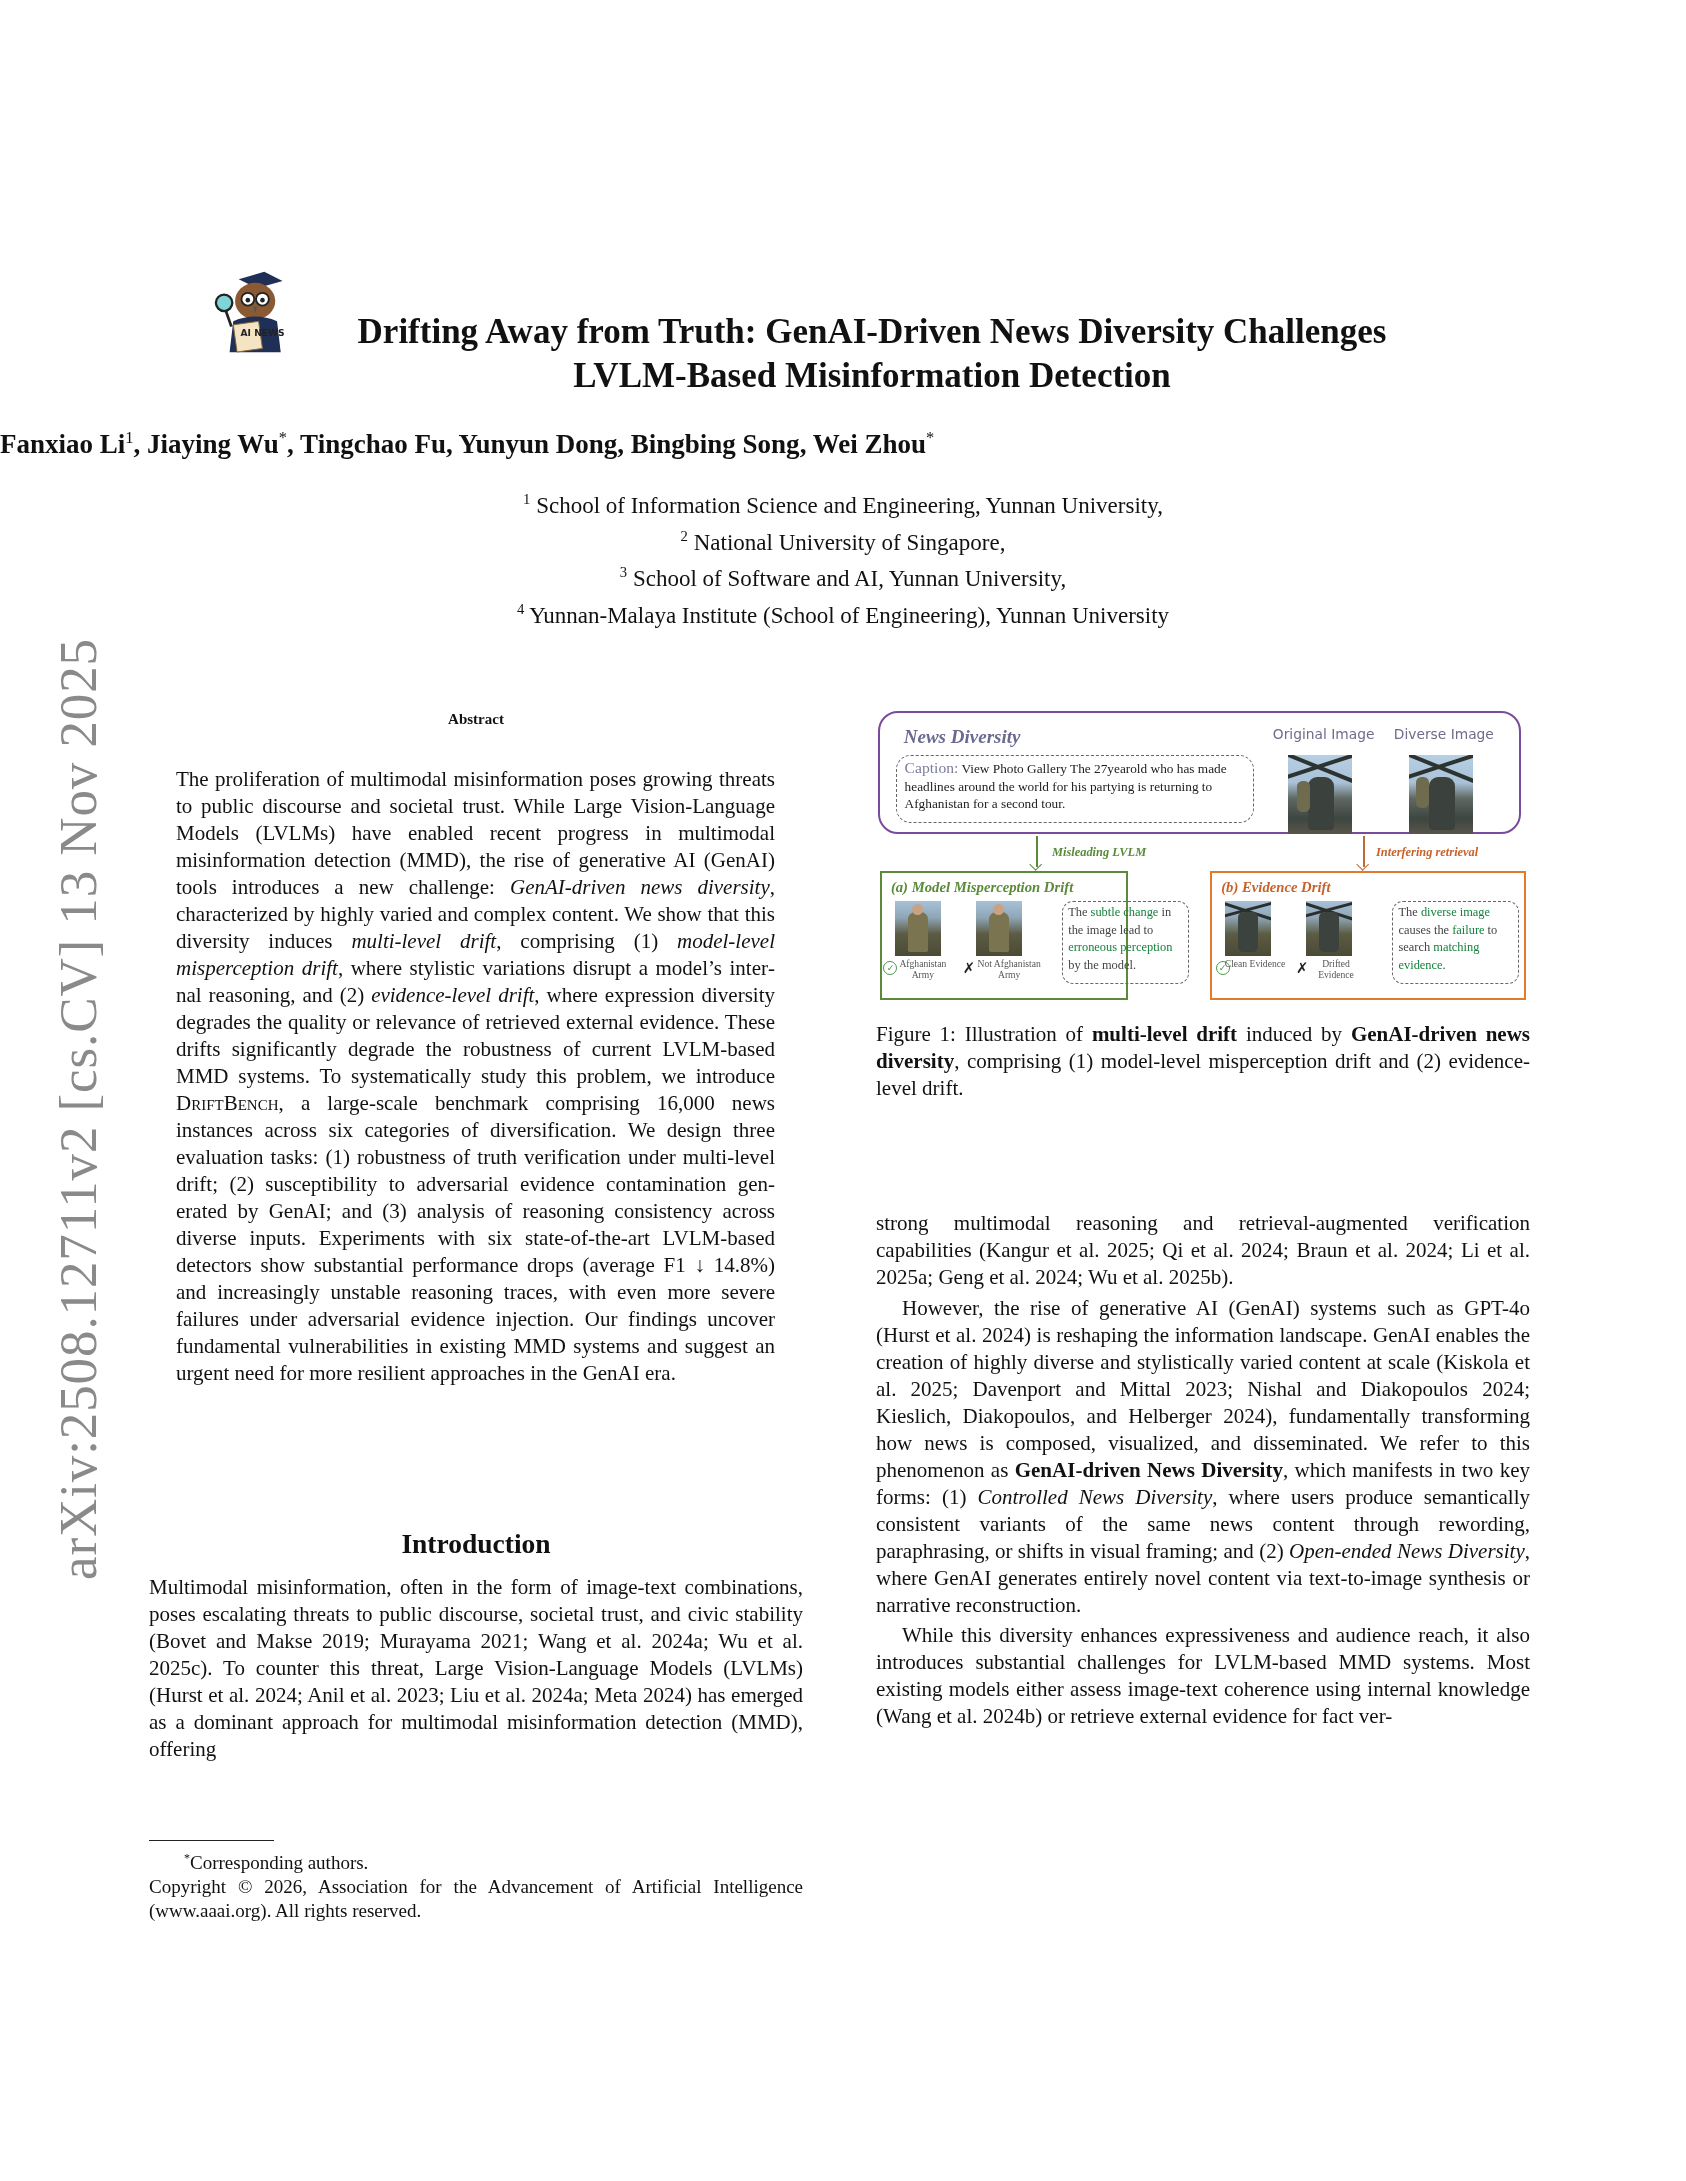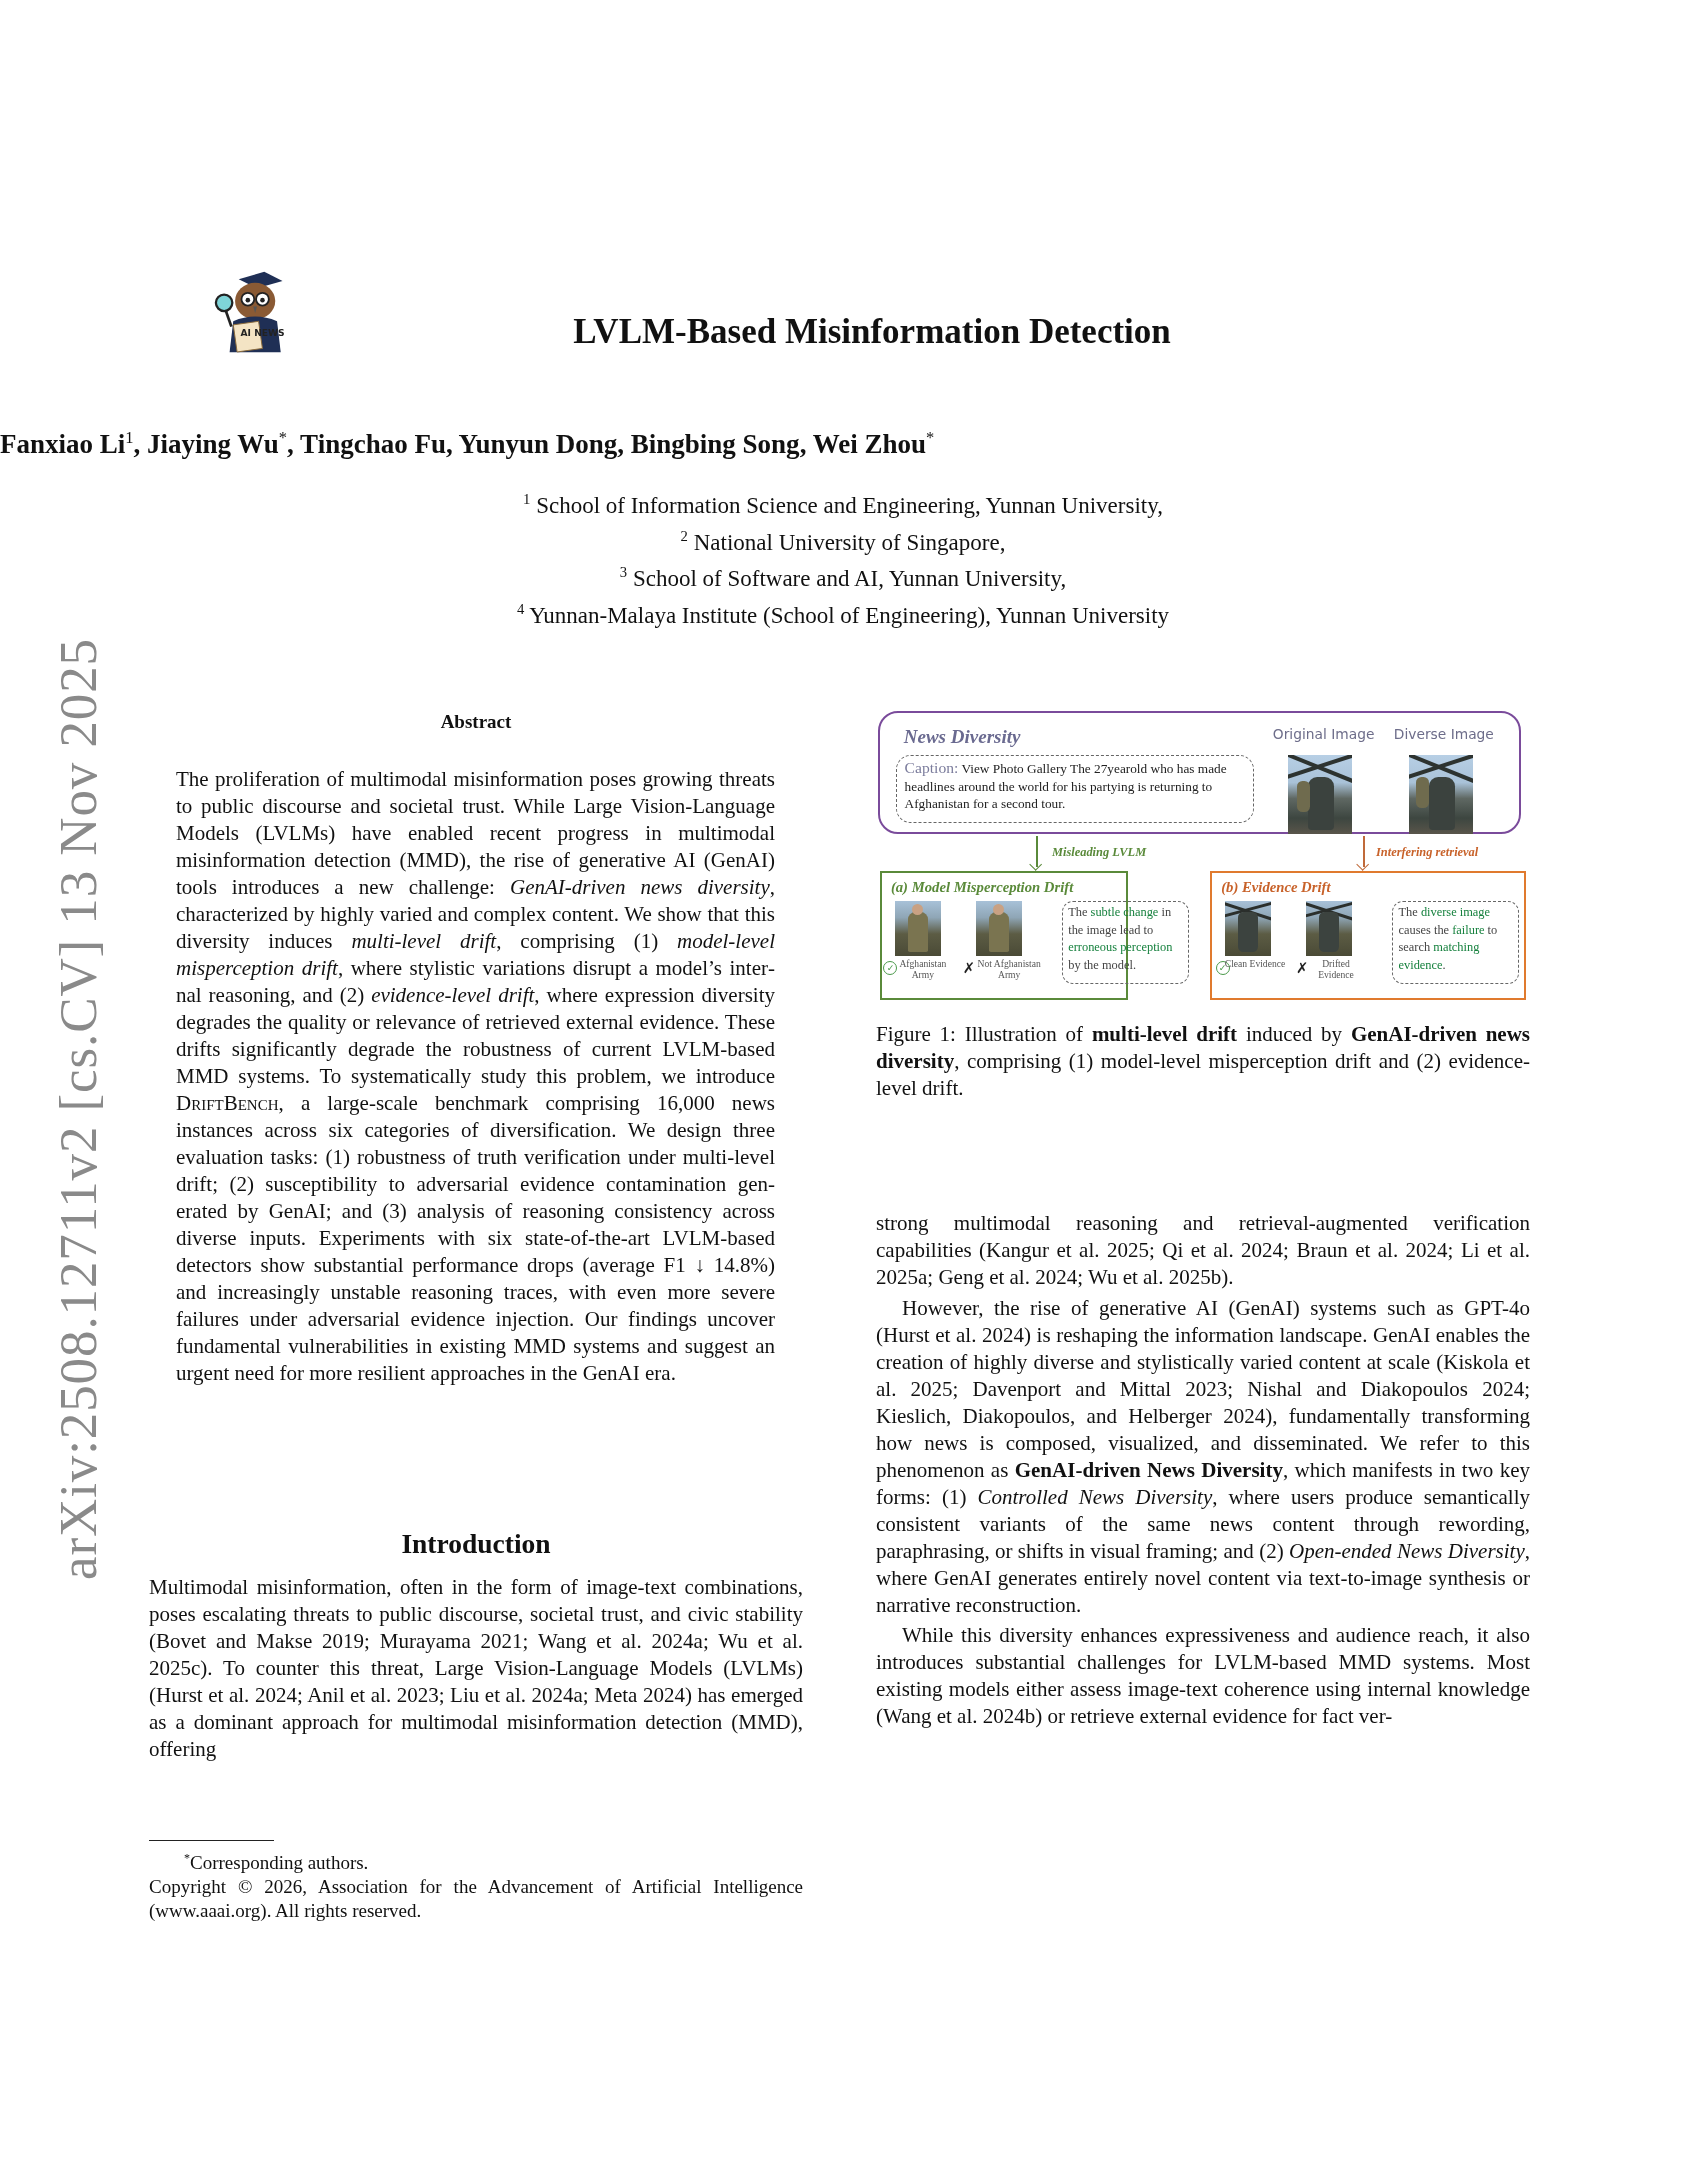--- a/index.html
+++ b/index.html
@@ -12,21 +12,21 @@
            font-weight: bold; font-size: 35px; line-height: 44px; }
   .authors { position: absolute; left: 0; top: 428px; width: 1686px; text-align: left;
              font-weight: bold; font-size: 27px; }
   .authors sup { font-size: 16.5px; font-weight: normal; }
   .affils { position: absolute; left: 0; top: 472px; width: 1686px; text-align: center;
             font-size: 23px; line-height: 30px; margin-top: 12px; }
   .affils sup { font-size: 14.7px; }
   .col { position: absolute; font-size: 21px; line-height: 27px; text-align: justify; hyphens: manual; }
   .left { left: 149px; width: 654px; }
   .right { left: 876px; width: 654px; }
-  .abs-head { position: absolute; left: 149px; top: 711px; width: 654px; text-align: center; font-weight: bold; font-size: 19px; }
+  .abs-head { position: absolute; left: 149px; top: 711px; width: 654px; text-align: center; font-weight: bold; font-size: 15px; }
   .abstract { left: 176px; width: 599px; top: 766px; }
   .sc { font-variant: small-caps; }
   .intro-head { position: absolute; left: 149px; top: 1528px; width: 654px; text-align: center; font-weight: bold; font-size: 27.5px; }
   .intro { top: 1574px; }
   .fn-rule { position: absolute; left: 149px; top: 1840px; width: 125px; border-top: 1.4px solid #222; }
   .footnote { position: absolute; left: 149px; top: 1846px; width: 654px; font-size: 19px; line-height: 24px; text-align: justify; }
   .footnote .fn1 { padding-left: 35px; display: block; }
   .footnote sup { font-size: 12px; }
 
   
@@ -86,20 +86,21 @@
     <circle cx="54" cy="33" r="2.5" fill="#222"></circle>
   <polygon points="44,40 48,40 46,47" fill="#555"></polygon>
   <path d="M22 56 Q46 46 70 56 L74 90 L18 90 Z" fill="#1f2f55"></path>
   <rect x="24" y="58" width="28" height="30" fill="#f4e4c4" stroke="#8a6a3a" transform="rotate(-8 38 73)"></rect>
   <text x="30" y="72" font-size="10" font-weight="bold" fill="#222" font-family="DejaVu Sans, sans-serif">AI NEWS</text>
   <circle cx="12" cy="36" r="9" fill="#7fd4d8" stroke="#222" stroke-width="2.5"></circle>
   <line x1="14" y1="45" x2="20" y2="62" stroke="#222" stroke-width="3"></line>
 </svg>
 
 <div class="title">
+  <div>Drifting Away from Truth: GenAI-Driven News Diversity Challenges</div>
   <div>LVLM-Based Misinformation Detection</div>
 </div>
 
 <div class="authors">
   <span><span>Fanxiao Li</span><sup>1</sup></span>,
   <span><span>Jiaying Wu</span><sup>*</sup></span>,
   <span><span>Tingchao Fu</span></span>,
   <span><span>Yunyun Dong</span></span>,
   <span><span>Bingbing Song</span></span>,
   <span><span>Wei Zhou</span><sup>*</sup></span>

